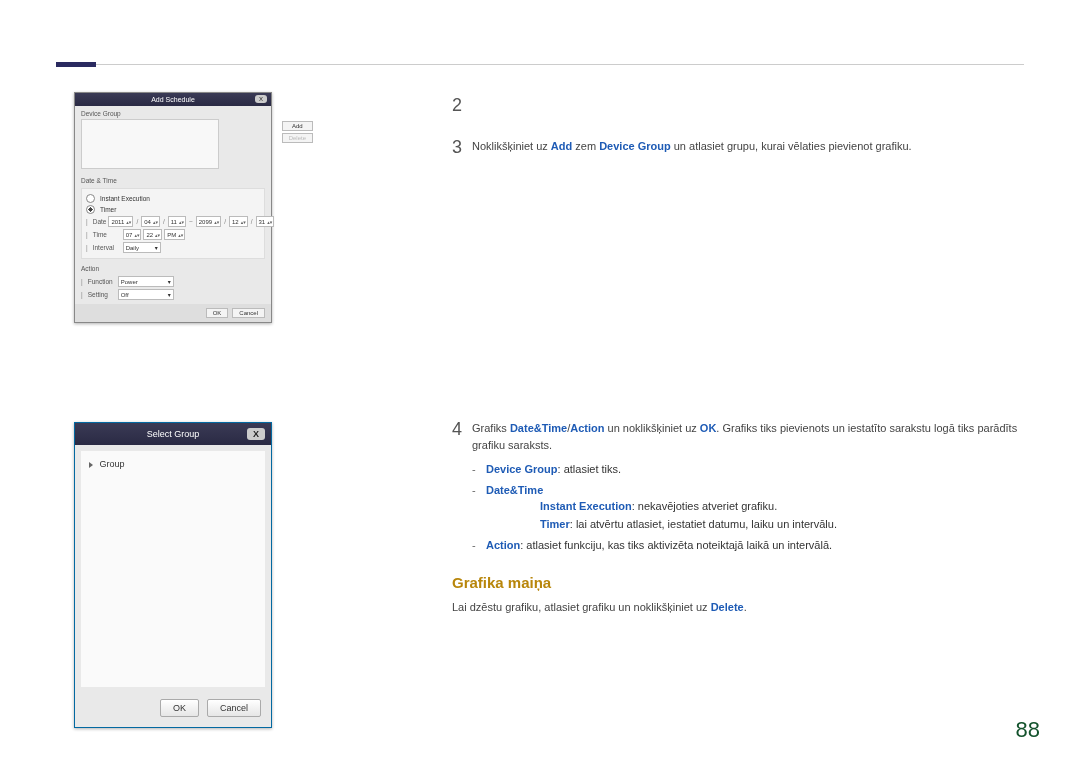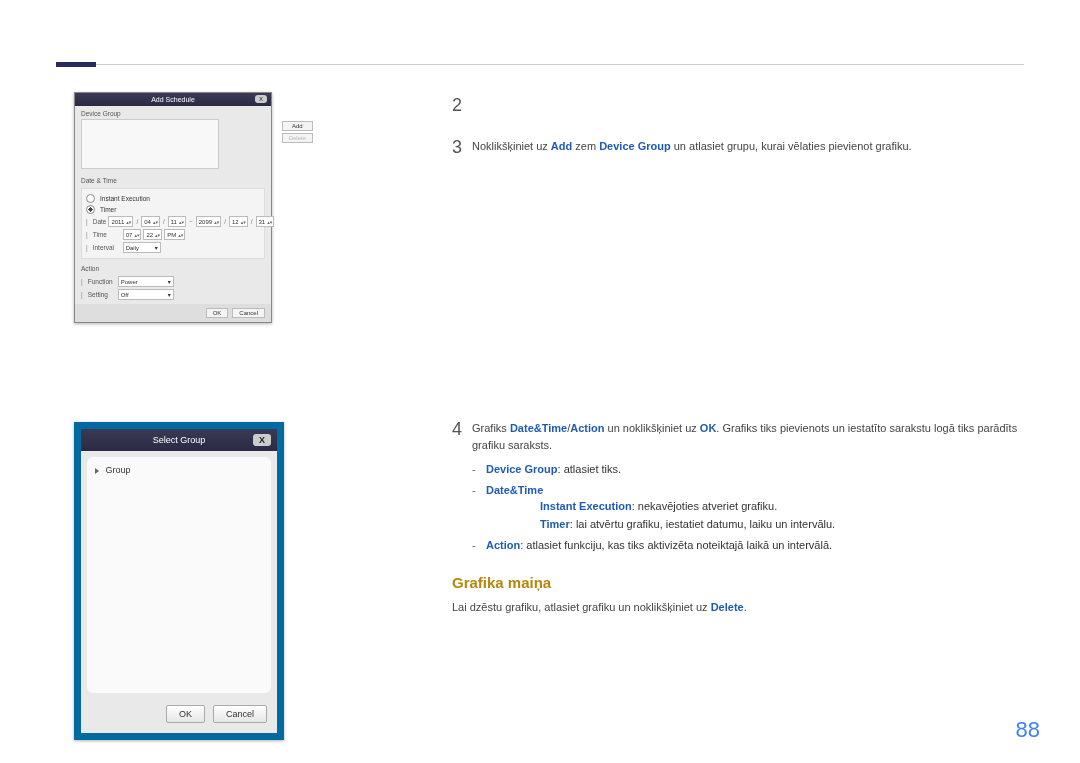--- a/index.html
+++ b/index.html
@@ -26,21 +26,21 @@
     left: 56px;
     width: 40px;
     height: 5px;
     background: #2a2a60;
   }
   .page-number {
     position: absolute;
     bottom: 20px;
     right: 40px;
     font-size: 22px;
-    color: #3b82f6;
+    color: #14532d;
     font-weight: 300;
     margin-left: 36px;
   }
 
   
   .dlg1 {
     position: absolute;
     top: 92px;
     left: 74px;
     width: 196px;
@@ -158,21 +158,21 @@
   .dlg1-radio.on { background: radial-gradient(#444 40%, #fff 45%); }
   .dlg1-bar { color: #888; margin-right: 3px; }
 
   
   .dlg2 {
     position: absolute;
     top: 422px;
     left: 74px;
     width: 196px;
     background: #e9e9e9;
-    border: 7px solid #0369a1;
+    border: 1px solid #0369a1;
     font-size: 8px;
     box-shadow: 0 1px 3px rgba(0,0,0,0.3);
   }
   .dlg2-titlebar {
     background: linear-gradient(#3a3a55, #2a2a44);
     color: #fff;
     text-align: center;
     padding: 6px 0;
     font-size: 9px;
     position: relative;
@@ -189,21 +189,20 @@
     line-height: 12px;
     font-size: 9px;
     font-weight: bold;
     text-align: center;
   }
   .dlg2-body {
     background: #fafafa;
     margin: 6px;
     height: 220px;
     padding: 8px;
-    border-radius: 6px;
   }
   .dlg2-tree-item {
     font-size: 9px;
     color: #333;
   }
   .dlg2-tree-icon {
     display: inline-block;
     width: 0; height: 0;
     border-left: 4px solid #666;
     border-top: 3px solid transparent;
@@ -435,21 +434,21 @@
   <div class="bullet-list">
     <div class="bullet">
       <div class="bullet-dash">-</div>
       <div><span class="blue">Device Group</span><span>: atlasiet tiks.</span></div>
     </div>
     <div class="bullet">
       <div class="bullet-dash">-</div>
       <div>
         <div><span class="blue">Date&amp;Time</span></div>
         <div class="sub-indent"><span class="blue">Instant Execution</span><span>: nekavējoties atveriet grafiku.</span></div>
-        <div class="sub-indent"><span class="blue">Timer</span><span>: lai atvērtu grafiku, iestatiet datumu, laiku un intervālu.</span></div>
+        <div class="sub-indent"><span class="blue">Timer</span><span>: lai atvērtu atlasiet, iestatiet datumu, laiku un intervālu.</span></div>
       </div>
     </div>
     <div class="bullet">
       <div class="bullet-dash">-</div>
       <div><span class="blue">Action</span><span>:  atlasiet funkciju, kas tiks aktivizēta noteiktajā laikā un intervālā.</span></div>
     </div>
   </div>
 
   <div class="heading-orange">Grafika maiņa</div>
 

